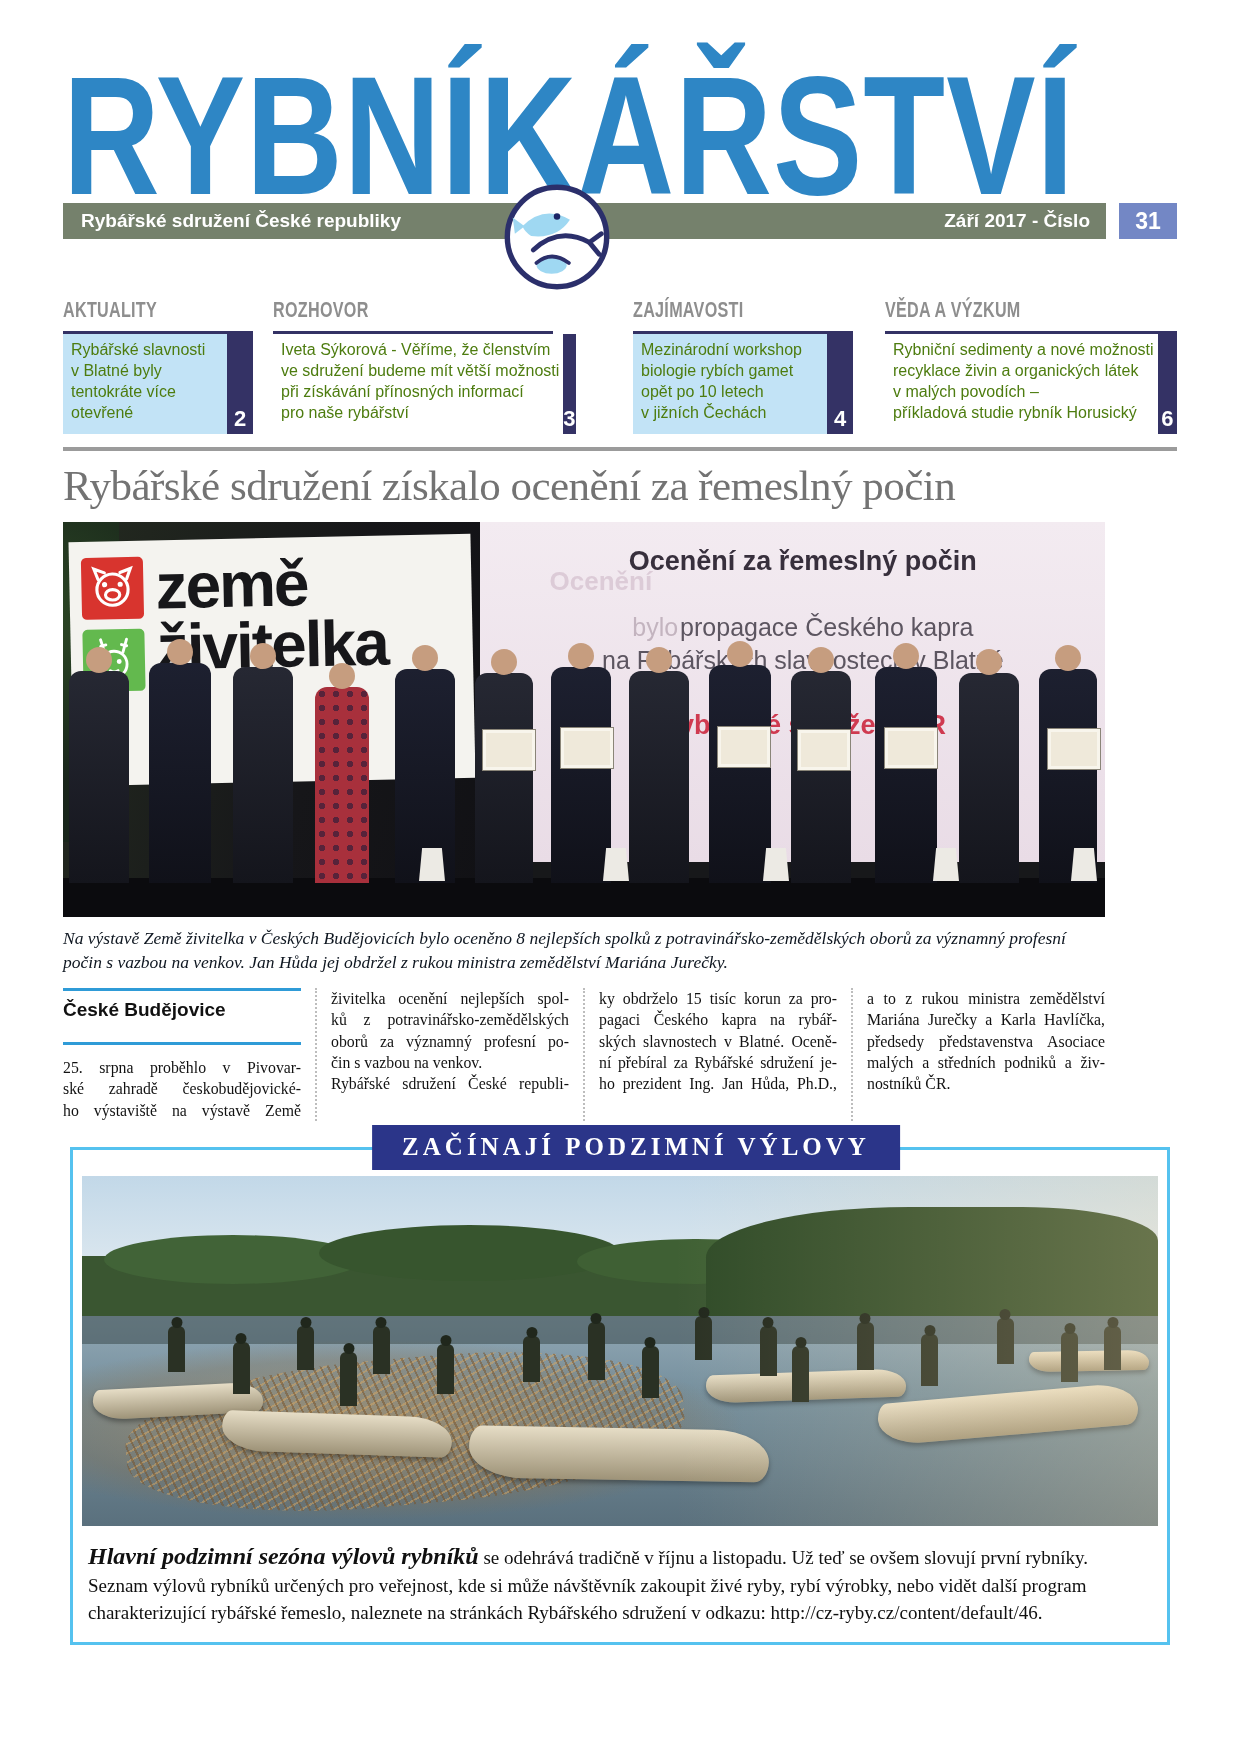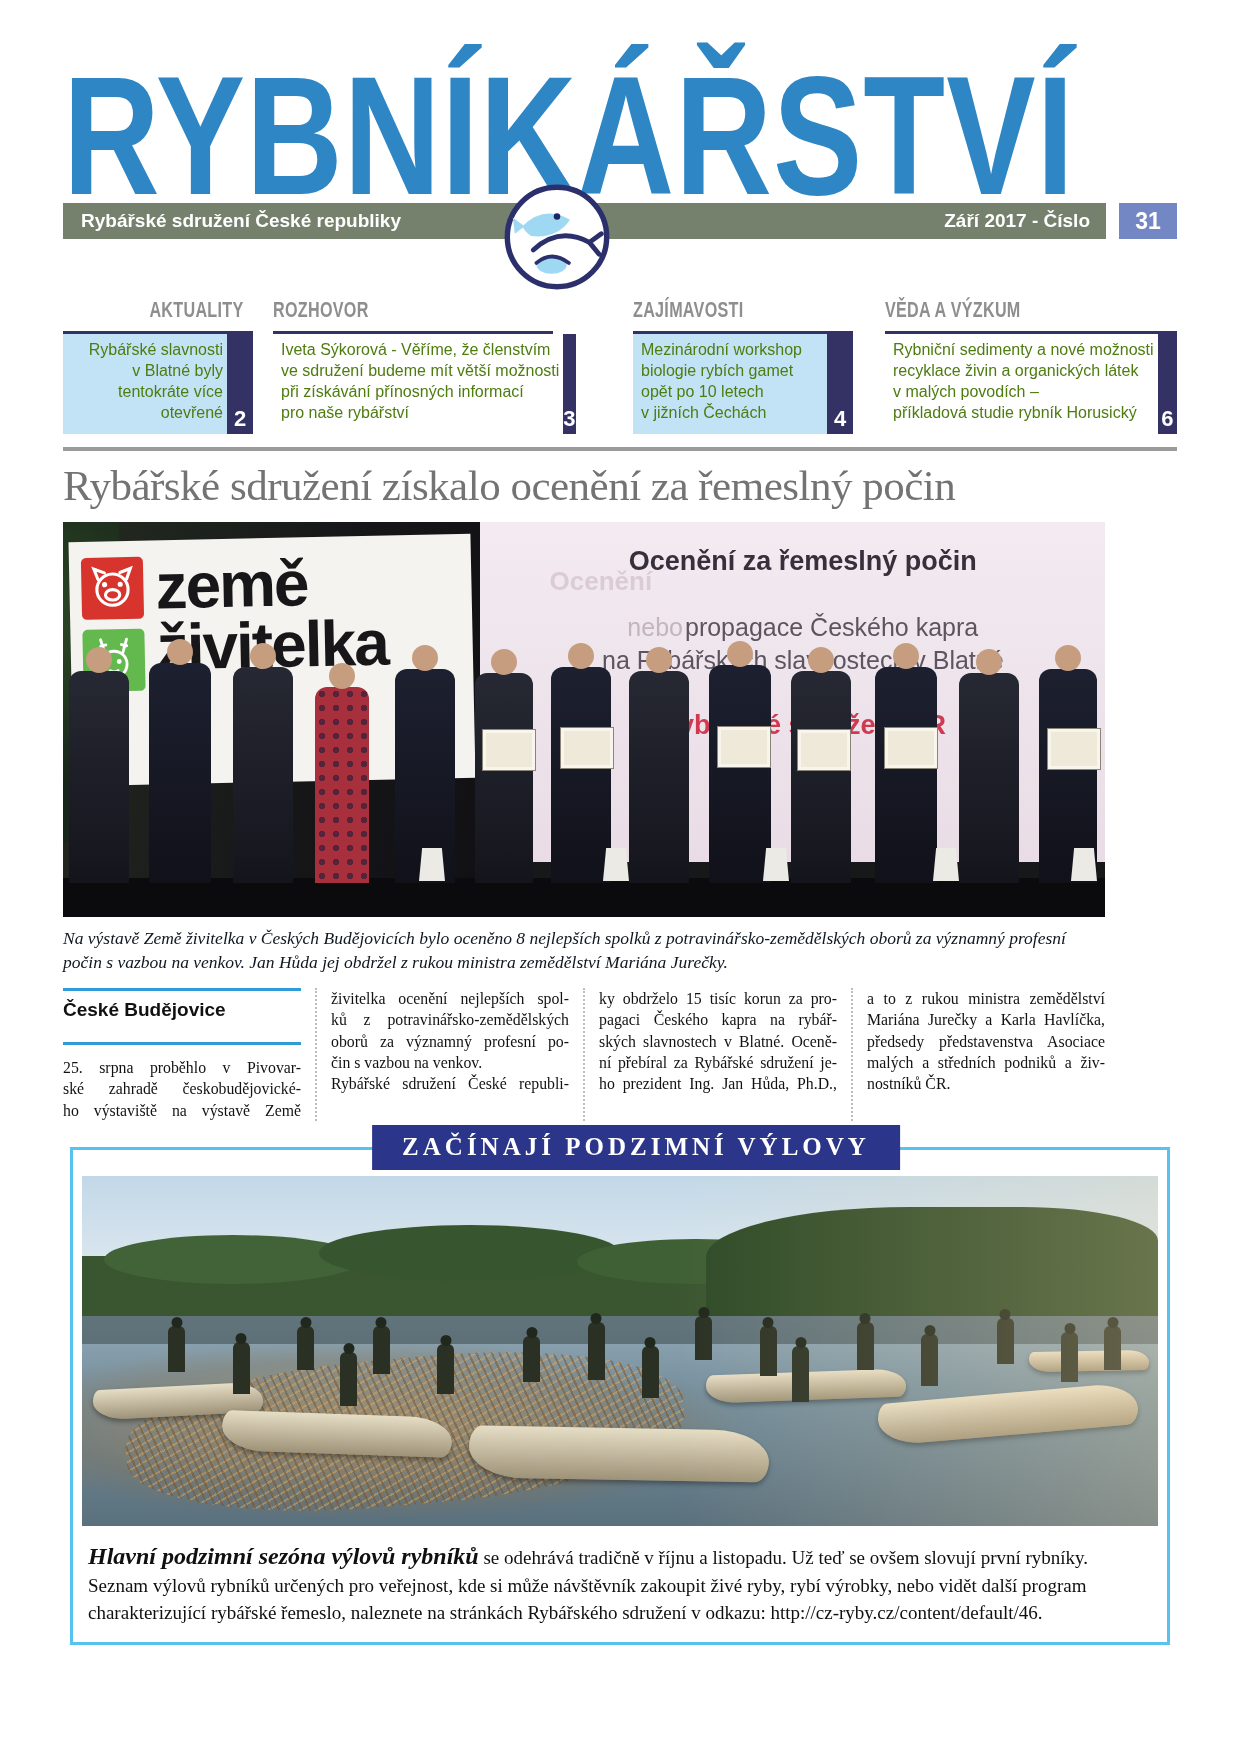--- a/index.html
+++ b/index.html
@@ -138,21 +138,21 @@
           <circle cx="50" cy="31" r="3" fill="#1c2566"></circle>
           <path d="M28,62 Q52,40 80,55" fill="none" stroke="#2b2f6b" stroke-width="4.5" stroke-linecap="round"></path>
           <path d="M80,55 L91,47 M80,55 L89,66" fill="none" stroke="#2b2f6b" stroke-width="4.5" stroke-linecap="round"></path>
           <ellipse cx="45" cy="76" rx="14" ry="8" fill="#9fd8f2"></ellipse>
           <path d="M31,74 Q45,62 61,74" fill="none" stroke="#2b2f6b" stroke-width="3.5" stroke-linecap="round"></path>
         </svg>
       </div>
     </div>
 
     <div class="teasers" id="teasers">
-        <div class="tcol hl" style="left: 0px; width: 190px; text-align: right;">
+        <div class="tcol hl" style="left: 0px; width: 190px;">
           <div class="thead">AKTUALITY</div>
           <div class="tbox">
             <div class="ttext">
               <div>Rybářské slavnosti</div>
               <div>v Blatné byly</div>
               <div>tentokráte více</div>
               <div>otevřené</div>
             </div>
             <div class="tstrip">2</div>
           </div>
@@ -226,21 +226,21 @@
           </div>
         </div>
         <div class="sign-words">
           <div>země</div>
           <div>živitelka</div>
         </div>
       </div>
       <div class="backdrop-copy">
         <span class="ghost">Ocenění</span>
         <div class="bd-title">Ocenění za řemeslný počin</div>
-        <div class="bd-l1"><span class="gpfx">nebo</span><span>propagace Českého kapra</span></div>
+        <div class="bd-l1"><span class="gpfx">bylo</span><span>propagace Českého kapra</span></div>
         <div class="bd-l2">na Rybářských slavnostech v Blatné</div>
         <div class="bd-pro">pro</div>
         <div class="bd-rec">Rybářské sdružení ČR</div>
       </div>
       <div id="p1-people">
           <div class="person" style="left: 6px; width: 60px; height: 212px;"></div>
           <div class="person alt" style="left: 86px; width: 62px; height: 220px;"></div>
           <div class="person" style="left: 170px; width: 60px; height: 216px;"></div>
           <div class="person red" style="left: 252px; width: 54px; height: 196px;"></div>
           <div class="person alt" style="left: 332px; width: 60px; height: 214px;"></div>

